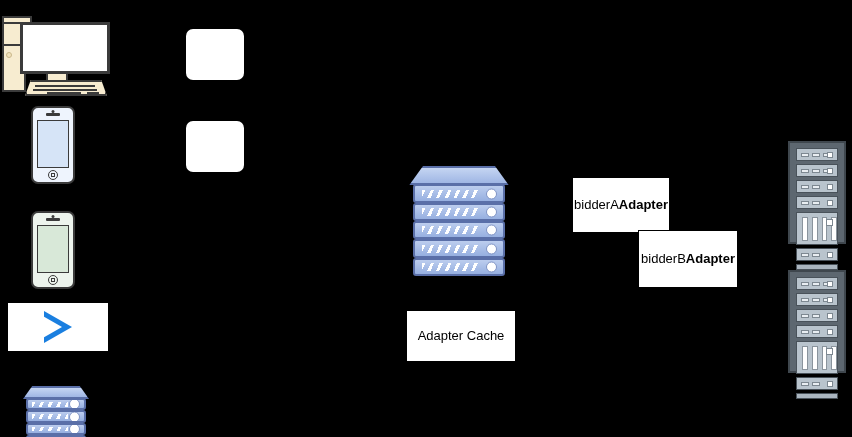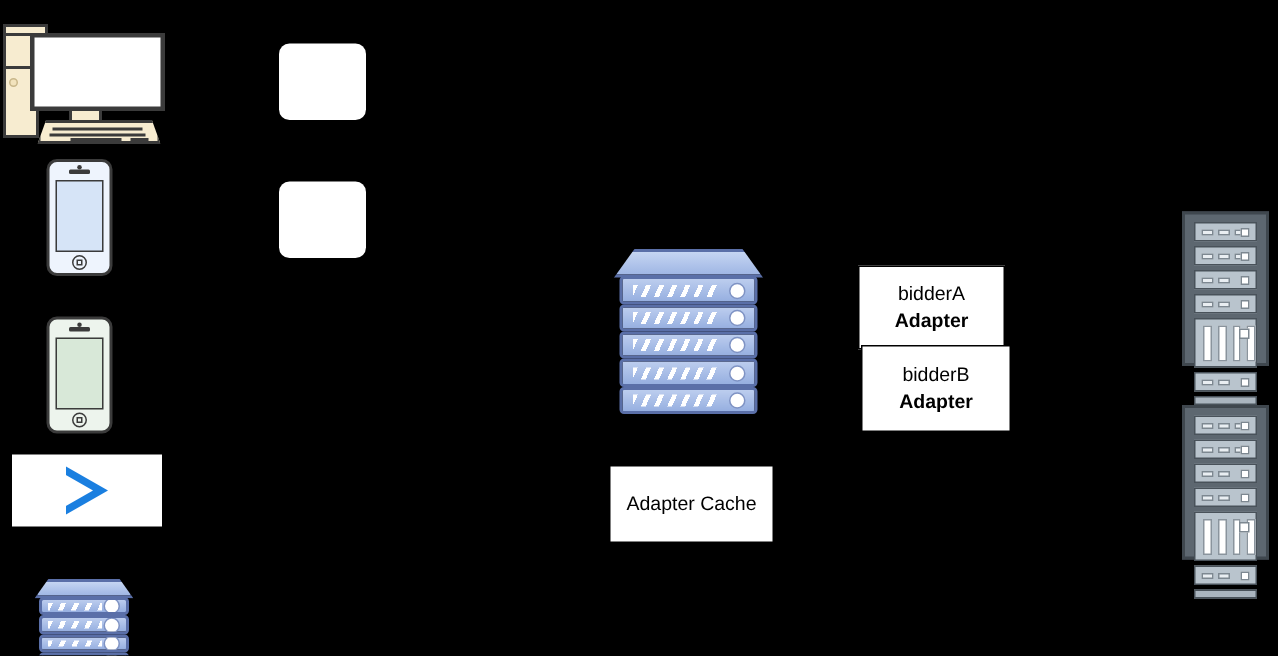--- a/index.html
+++ b/index.html
@@ -16,21 +16,20 @@
     font-family: "Liberation Sans", sans-serif;
   }
   .node { position: absolute; }
 
   
   .white-box {
     background: #ffffff;
     border: 1px solid #000000;
     box-sizing: border-box;
     display: flex;
-    flex-direction: column;
     align-items: center;
     justify-content: center;
     color: #000000;
     font-size: 13px;
     line-height: 1.35;
   }
   .white-box .ln2 { font-weight: bold; }
 
   .blank-box {
     background: #ffffff;
@@ -309,21 +308,21 @@
 
   <div class="node white-box" style="left:406px; top:310px; width:110px; height:52px;">
     <span class="ln1">Adapter Cache</span>
   </div>
 
   <div class="node white-box" style="left:572px; top:177px; width:98px; height:56px; z-index:2;">
     <span class="ln1">bidderA</span>
     <span class="ln2">Adapter</span>
   </div>
 
-  <div class="node white-box" style="left:574px; top:230px; width:100px; height:58px; z-index:3;">
+  <div class="node white-box" style="left:638px; top:230px; width:100px; height:58px; z-index:3;">
     <span class="ln1">bidderB</span>
     <span class="ln2">Adapter</span>
   </div>
 
   <div class="rack" style="left:788px; top:141px; width:58px; height:103px;">
     <div class="rk-slot">
       <div class="rk-dash"></div>
         <div class="rk-dash"></div>
         <div class="rk-dash"></div>
         <div class="rk-led"></div>

